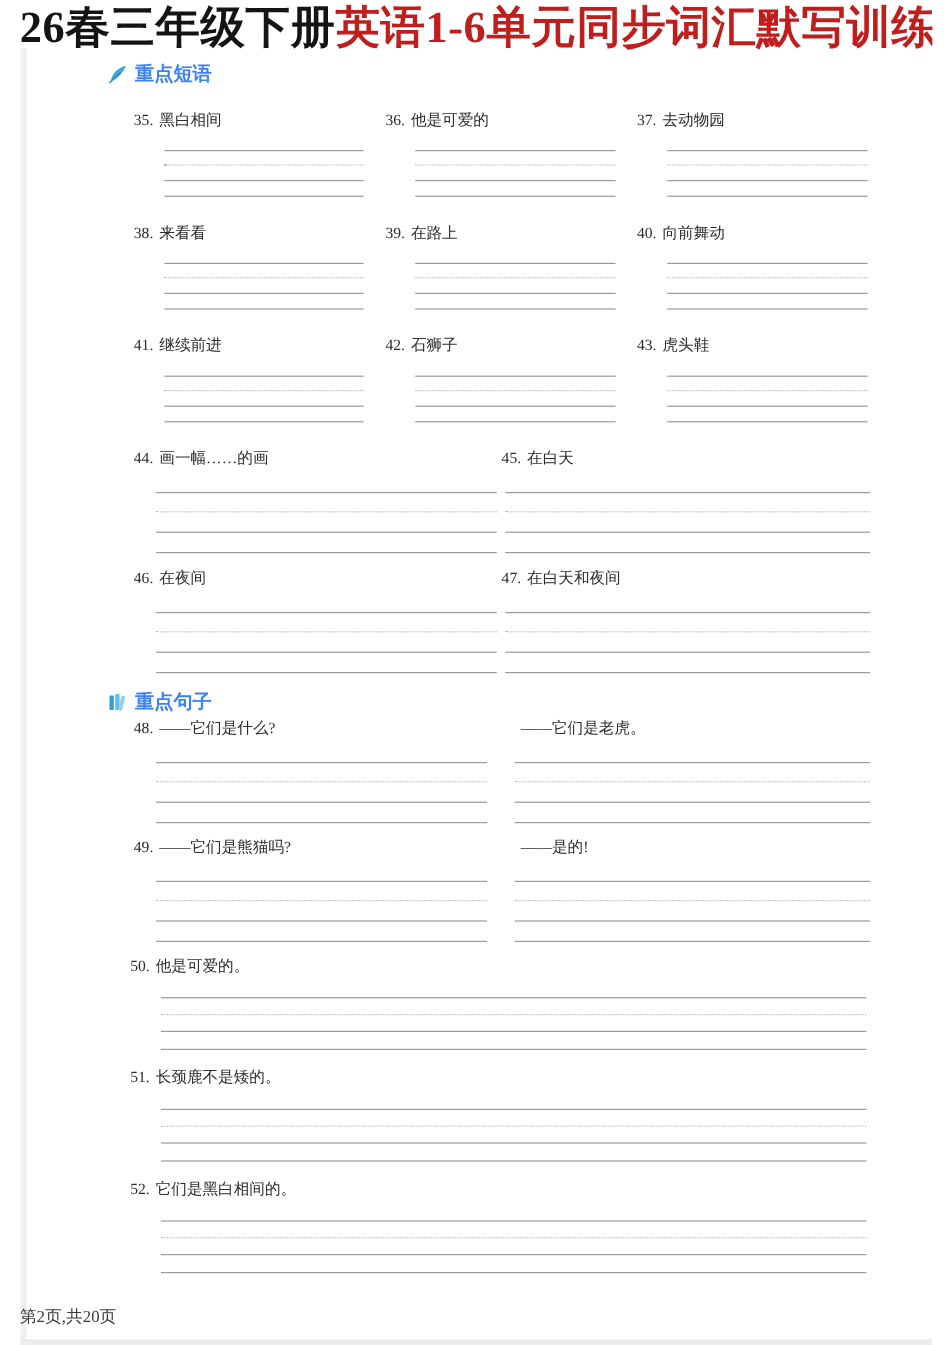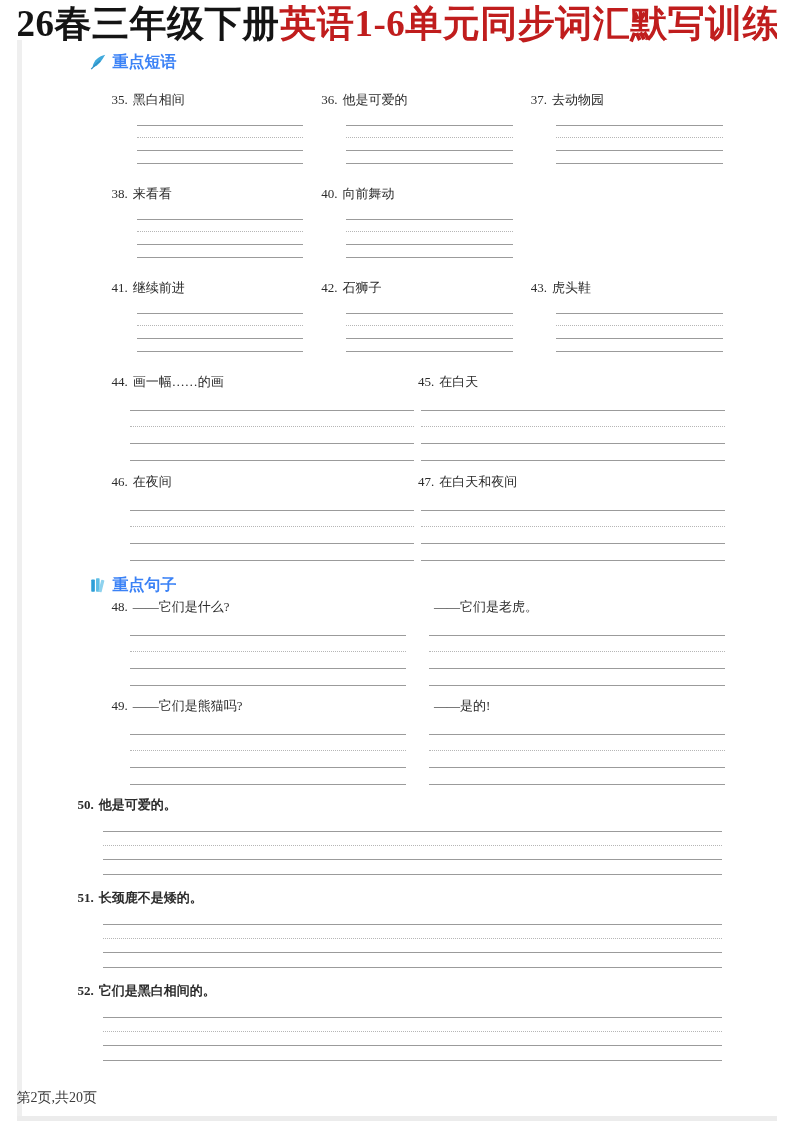--- a/index.html
+++ b/index.html
@@ -62,21 +62,21 @@
   .row2 .cell:first-child .wg{margin-left:18px;margin-right:4px;}
   .row2 .cell:last-child .wg{margin-left:3px;margin-right:0;}
 
   .pair{margin:0 52px 9px 95px;}
   .pair-labels{display:grid;grid-template-columns:1fr 1fr;column-gap:32px;margin-bottom:17px;}
   .pair-grids{display:grid;grid-template-columns:1fr 1fr;column-gap:16px;}
   .pair .wg{height:51px;}
   .pair-grids .g1{margin-left:18px;margin-right:4px;}
   .pair-grids .g2{margin-left:3px;}
 
-  .single{margin:6px 52px 12px 61px;font-weight:bold;}
+  .single{margin:6px 52px 12px 92px;}
   .single .item-label{margin-bottom:15px;}
   .single .wg{height:44px;margin-left:25px;margin-right:3px;}
 
   .footer{
     position:absolute;left:0;bottom:14px;width:100%;
     font-size:14px;color:#3a3a3a;
   }
 </style>
 </head>
 <body>
@@ -125,20 +125,29 @@
           <div class="ln dot"></div>
           <div class="ln"></div>
           <div class="ln"></div>
         </div>
     </div>
   </div>
 
   <div class="row3">
     <div class="cell">
       <div class="item-label"><span class="num">38.</span><span>来看看</span></div>
+      <div class="wg">
+          <div class="ln"></div>
+          <div class="ln dot"></div>
+          <div class="ln"></div>
+          <div class="ln"></div>
+        </div>
+    </div>
+    <div class="cell">
+      <div class="item-label"><span class="num">39.</span><span>在路上</span></div>
       <div class="wg">
           <div class="ln"></div>
           <div class="ln dot"></div>
           <div class="ln"></div>
           <div class="ln"></div>
         </div>
     </div>
     <div class="cell">
       <div class="item-label"><span class="num">40.</span><span>向前舞动</span></div>
       <div class="wg">

